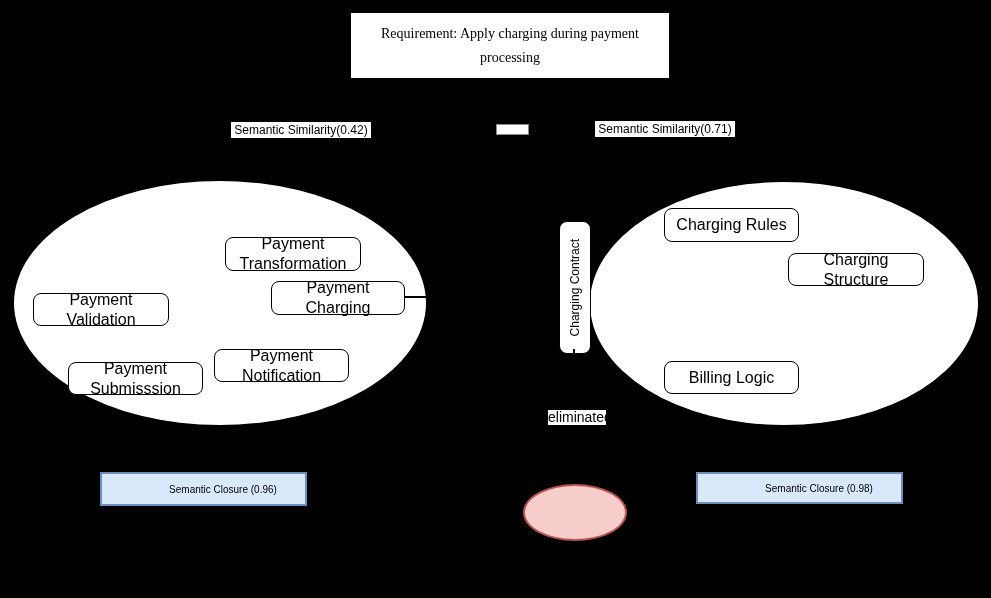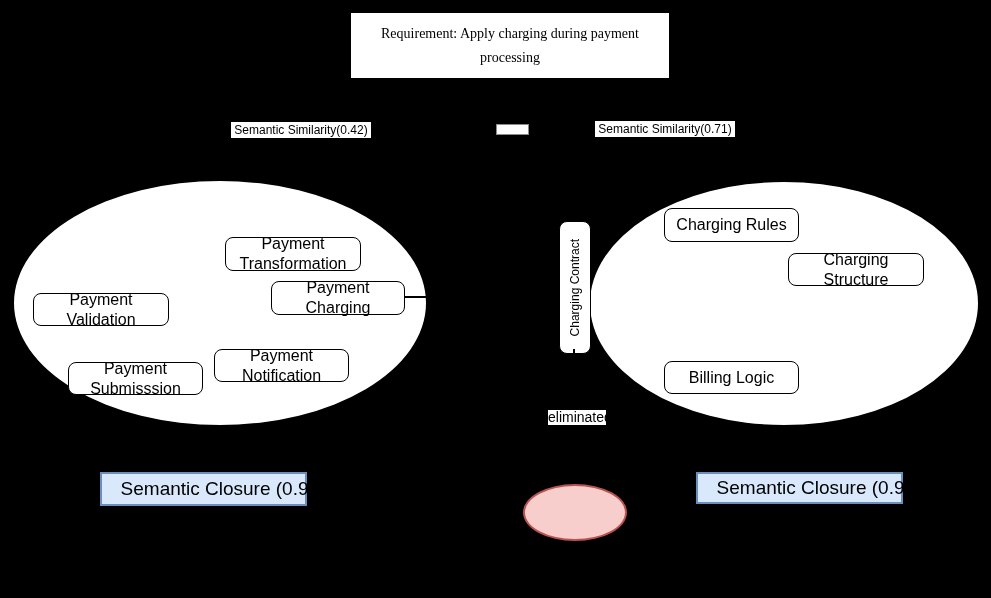--- a/index.html
+++ b/index.html
@@ -48,21 +48,21 @@
     background:#fff;font-size:14px;line-height:15px;text-align:center;white-space:nowrap;
   }
   .eliminated-ellipse{
     position:absolute;left:523px;top:484px;width:104px;height:57px;
     background:#f8cecc;border:2px solid #b85450;border-radius:50%;
   }
   .closure-box{
     position:absolute;width:207px;height:34px;
     background:#dae8fc;border:2px solid #6c8ebf;
     display:flex;align-items:center;justify-content:center;
-    font-size:19px;white-space:nowrap;padding-left:39px;
+    font-size:10px;white-space:nowrap;padding-left:39px;
   }
 </style>
 </head>
 <body>
 
 <div class="canvas">
 
   <div class="title-box">
     <span>Requirement: Apply charging during payment processing</span>
   </div>

